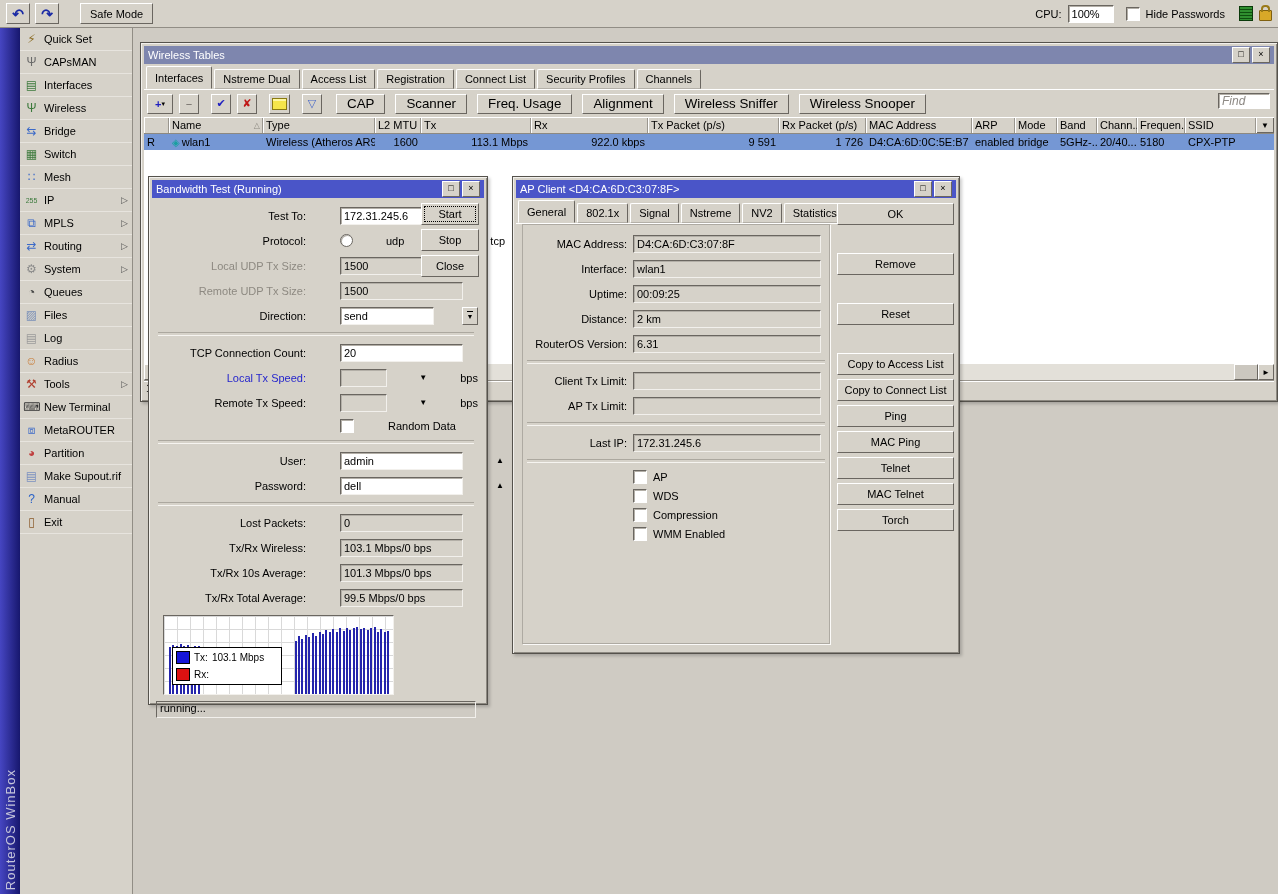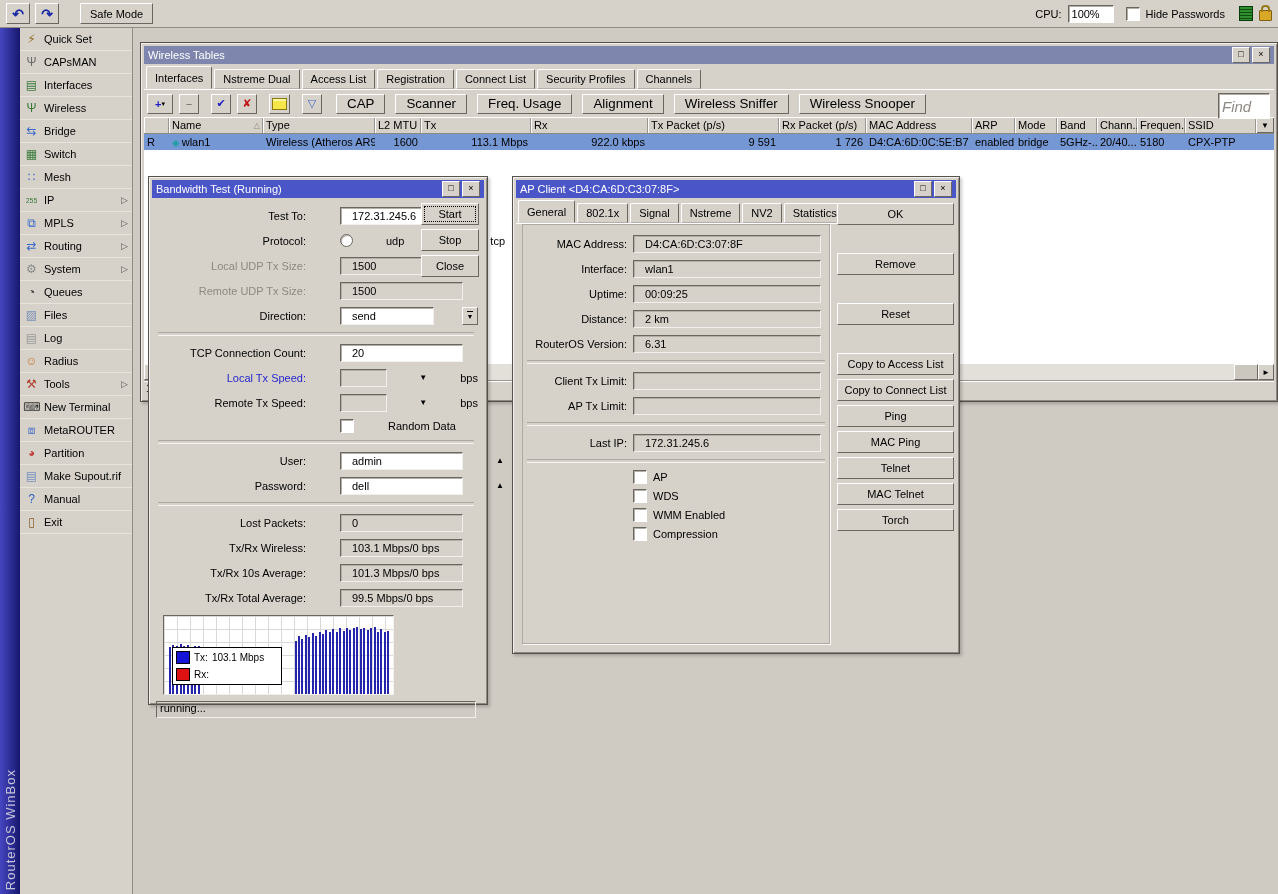--- a/index.html
+++ b/index.html
@@ -39,21 +39,21 @@
   
   .tabs{display:flex;align-items:flex-end;height:23px;padding:2px 2px 0;gap:2px;border-bottom:1px solid #fff;flex:none;}
   .tab{height:18px;padding:0 8px;background:#d6d2c9;border:1px solid;border-color:#fff #6a6660 #b4b0a8 #fff;border-radius:2px 2px 0 0;display:flex;align-items:center;white-space:nowrap;}
   .tab.active{height:21px;border-bottom-color:#d6d2c9;}
 
   
   .wt-toolbar{height:27px;flex:none;display:flex;align-items:center;gap:6px;padding:0 3px;position:relative;}
   .mini-btn{height:20px;min-width:20px;background:#d6d2c9;border:1px solid;border-color:#fff #6a6660 #6a6660 #fff;display:flex;align-items:center;justify-content:center;font-size:11px;padding:0 2px;box-sizing:border-box;}
   .note-ico{width:13px;height:10px;background:#f6e64a;border:1px solid #8a7a10;box-shadow:inset 0 2px 0 #fff8a0;}
   .act-btn{height:20px;background:#d6d2c9;border:1px solid;border-color:#fff #6a6660 #6a6660 #fff;padding:0 10px;display:flex;align-items:center;white-space:nowrap;}
-  .find-input{position:absolute;right:4px;top:3px;width:52px;height:26px;border:1px solid;border-color:#6a6660 #fff #fff #6a6660;box-shadow:inset 1px 1px 0 #b3afa7;background:#fff;font-family:inherit;font-size:15px;padding:0 3px;box-sizing:border-box;}
+  .find-input{position:absolute;right:4px;top:3px;width:52px;height:16px;border:1px solid;border-color:#6a6660 #fff #fff #6a6660;box-shadow:inset 1px 1px 0 #b3afa7;background:#fff;font-family:inherit;font-size:12px;padding:0 3px;box-sizing:border-box;}
   .find-input::placeholder{color:#8d8984;font-style:italic;}
   .thead{display:flex;height:16px;background:#d6d2c9;flex:none;border-bottom:1px solid #8d8981;}
   .th{box-shadow:inset 1px 1px 0 #fff,inset -1px 0 0 #9a968e;padding:1px 3px;white-space:nowrap;overflow:hidden;box-sizing:border-box;display:flex;align-items:center;}
   .sort-tri{margin-left:auto;color:#8d8981;font-size:8px;}
   .colmenu{width:18px;flex:none;display:flex;align-items:center;justify-content:center;font-size:8px;background:#d6d2c9;box-shadow:inset 1px 1px 0 #fff,inset -1px -1px 0 #6a6660;}
   .trow{display:flex;height:16px;background:#7597d4;flex:none;}
   .td{padding:1px 3px;white-space:nowrap;overflow:hidden;box-sizing:border-box;display:flex;align-items:center;gap:2px;}
   .num{justify-content:flex-end;}
   .c0{width:25px;flex:none;} .c1{width:94px;flex:none;} .c2{width:112px;flex:none;} .c3{width:46px;flex:none;}
   .c4{width:110px;flex:none;} .c5{width:117px;flex:none;} .c6{width:131px;flex:none;} .c7{width:87px;flex:none;}
@@ -64,21 +64,21 @@
   .sb-btn{width:16px;height:16px;background:#d6d2c9;border:1px solid;border-color:#fff #6a6660 #6a6660 #fff;font-size:8px;display:flex;align-items:center;justify-content:center;box-sizing:border-box;flex:none;}
   .sb-track{flex:1;position:relative;}
   .sb-thumb{position:absolute;right:0;top:0;width:24px;height:16px;background:#cbc7bf;border:1px solid;border-color:#fff #6a6660 #6a6660 #fff;box-sizing:border-box;}
   .wt-status{height:15px;flex:none;border-top:1px solid #9a968e;padding:1px 2px;box-shadow:inset 0 1px 0 #fff;}
 
   
   .frow{height:25px;display:flex;align-items:center;flex:none;gap:28px;}
   .flbl{width:152px;text-align:right;padding-right:6px;white-space:nowrap;flex:none;}
   .flbl.dis{color:#8d8981;}
   .flbl.link{color:#2626cc;}
-  .input{height:18px;background:#fff;border:1px solid;border-color:#6a6660 #f2f0ec #f2f0ec #6a6660;box-shadow:inset 1px 1px 0 #b3afa7;padding:0 11px;width:123px;display:flex;align-items:center;box-sizing:border-box;font-family:inherit;font-size:11px;}
+  .input{height:18px;background:#fff;border:1px solid;border-color:#6a6660 #f2f0ec #f2f0ec #6a6660;box-shadow:inset 1px 1px 0 #b3afa7;padding:0 3px;width:123px;display:flex;align-items:center;box-sizing:border-box;font-family:inherit;font-size:11px;}
   input.input{outline:none;}
   .input.ro{background:#d6d2c9;}
   .radio{width:11px;height:11px;border-radius:50%;background:#fff;border:1px solid #6a6660;box-shadow:inset 1px 1px 0 #b3afa7;position:relative;flex:none;}
   .radio.sel::after{content:'';position:absolute;left:3px;top:3px;width:4px;height:4px;background:#000;border-radius:50%;}
   .combo-btn{width:16px;height:18px;background:#d6d2c9;border:1px solid;border-color:#fff #6a6660 #6a6660 #fff;display:flex;align-items:center;justify-content:center;font-size:7px;box-sizing:border-box;flex:none;}
   .combo-btn span{border-top:1px solid #000;padding-top:1px;}
   .drop-tri{font-size:8px;margin-left:4px;}
   .up-tri{font-size:8px;margin-left:5px;}
   .unit{margin-left:5px;}
   .fsep{height:2px;border-top:1px solid #aca89f;border-bottom:1px solid #f6f4f0;margin:4px 4px;flex:none;}
@@ -413,25 +413,25 @@
         <div class="ap-chk">
             <span class="chk"></span>
             <span>AP</span>
           </div>
         <div class="ap-chk">
             <span class="chk"></span>
             <span>WDS</span>
           </div>
         <div class="ap-chk">
             <span class="chk"></span>
-            <span>WMM Enabled</span>
+            <span>Compression</span>
           </div>
         <div class="ap-chk">
             <span class="chk"></span>
-            <span>Compression</span>
+            <span>WMM Enabled</span>
           </div>
       </div>
       <div class="ap-actions">
 
       <button class="btn">OK</button>
           <button class="btn">Remove</button>
           <button class="btn">Reset</button>
           <button class="btn">Copy to Access List</button>
           <button class="btn">Copy to Connect List</button>
           <button class="btn">Ping</button>

